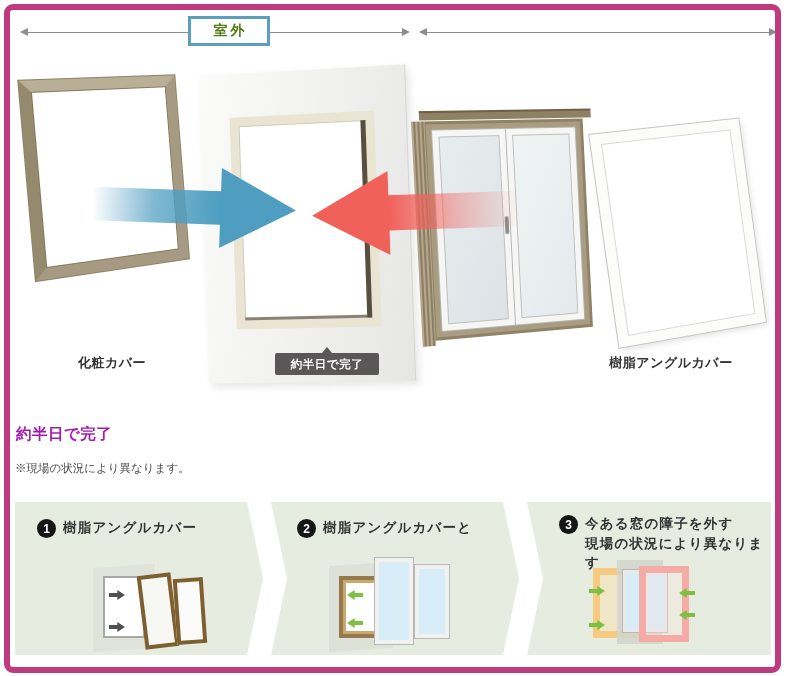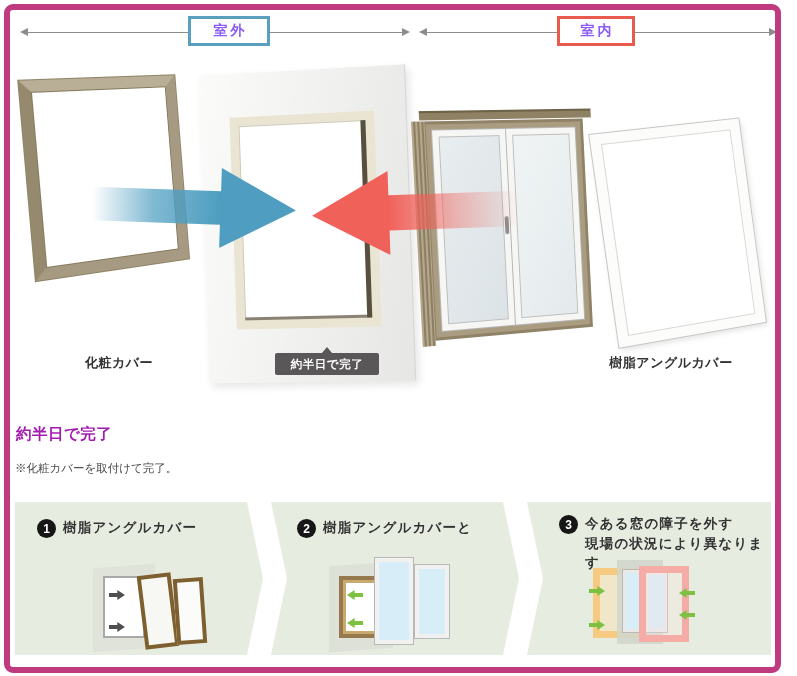--- a/index.html
+++ b/index.html
@@ -10,21 +10,21 @@
   
   .range { position:absolute; top:22px; height:1px; background:#8C8C8C; }
   .range::before, .range::after { content:""; position:absolute; top:-4px; width:0; height:0;
       border-top:4.5px solid transparent; border-bottom:4.5px solid transparent; }
   .range::before { left:-2px; border-right:8px solid #8C8C8C; }
   .range::after  { right:-2px; border-left:8px solid #8C8C8C; }
   .range-outdoor { left:12px;  width:386px; }
   .range-indoor  { left:411px; width:354px; }
   .legend-box { position:absolute; top:6px; height:30px; background:#fff; z-index:6;
       display:flex; align-items:center; justify-content:center;
-      font-weight:bold; font-size:14px; color:#8b5cf6; letter-spacing:3px; padding-left:3px; }
+      font-weight:bold; font-size:14px; color:#4d7c0f; letter-spacing:3px; padding-left:3px; }
   .legend-outdoor { left:178px; width:82px; border:3px solid #5B9FBE; }
   .legend-indoor  { left:547px; width:78px; border:3px solid #E8594E; }
 
   
   .cover-frame { position:absolute; left:17px; top:68px; width:162px; height:192px;
       border:11px solid #A69A82; border-top-color:#B9AE96; border-left-color:#968A6E;
       box-shadow: inset 0 0 0 1px #857A5E, 0 0 0 1px #8F8468;
       transform:perspective(520px) rotateY(17deg) rotate(-5deg); background:#fff; z-index:1; }
 
   .wall-panel { position:absolute; left:192px; top:60px; width:208px; height:312px;
@@ -62,21 +62,21 @@
       clip-path:polygon(100% 29%, 37% 29%, 37% 0, 0 50%, 37% 100%, 37% 71%, 100% 71%); }
 
   .sash-badge { position:absolute; left:265px; top:343px; width:104px; height:22px; z-index:7;
       background:#595757; color:#fff; border-radius:2px; display:flex; align-items:center; justify-content:center;
       font-size:11.5px; font-weight:bold; letter-spacing:0.5px; }
   .sash-badge::before { content:""; position:absolute; top:-6px; left:47px; width:0; height:0;
       border-left:5px solid transparent; border-right:5px solid transparent; border-bottom:6px solid #595757; }
 
   .part-label { position:absolute; top:344px; font-size:13px; font-weight:bold; color:#333;
       text-align:center; letter-spacing:0.5px; z-index:5; }
-  .pl-cover { left:44px;  width:130px; }
+  .pl-cover { left:37px;  width:130px; }
   .pl-new   { left:445px; width:140px; }
   .pl-resin { left:591px; width:140px; }
 
   
   .summary-heading { position:absolute; left:6px; top:414px; font-size:15.5px; font-weight:bold; color:#a21caf; letter-spacing:0.5px; }
   .summary-note { position:absolute; left:5px; top:451px; font-size:11.5px; color:#4a4a4a; }
 
   
   .step-panel { position:absolute; top:492px; height:153px; background:#E7ECE0; }
   .panel-1 { left:5px;   width:248px;
@@ -126,23 +126,20 @@
 </head>
 <body>
 
 <div class="frame">
 
   <div class="range range-outdoor"></div>
   <div class="range range-indoor"></div>
   <div class="legend-box legend-outdoor">
     <span>室外</span>
   </div>
-  <div class="legend-box legend-indoor">
-    <span>室内</span>
-  </div>
 
   <div class="cover-frame"></div>
 
   <div class="wall-panel">
     <div class="wall-opening"></div>
   </div>
 
   <div class="new-window">
     <div class="nw-fin"></div>
     <div class="nw-jamb"></div>
@@ -159,21 +156,21 @@
   <div class="flow-arrow arrow-blue"></div>
   <div class="flow-arrow arrow-red"></div>
 
   <div class="sash-badge">
     <span>約半日で完了</span>
   </div>
   <div class="part-label pl-cover">化粧カバー</div>
   <div class="part-label pl-resin">樹脂アングルカバー</div>
 
   <div class="summary-heading">約半日で完了</div>
-  <div class="summary-note">※化粧カバーを取付けて完了。</div>
+  <div class="summary-note">※現場の状況により異なります。</div>
 
   <div class="step-panel panel-1">
     <div class="step-head h1">
       <div class="step-num">1</div>
       <div class="step-label">
         <span>樹脂アングルカバー</span>
       </div>
     </div>
     <div class="step-icon icon1">
       <div class="ic i1-wall"></div>

